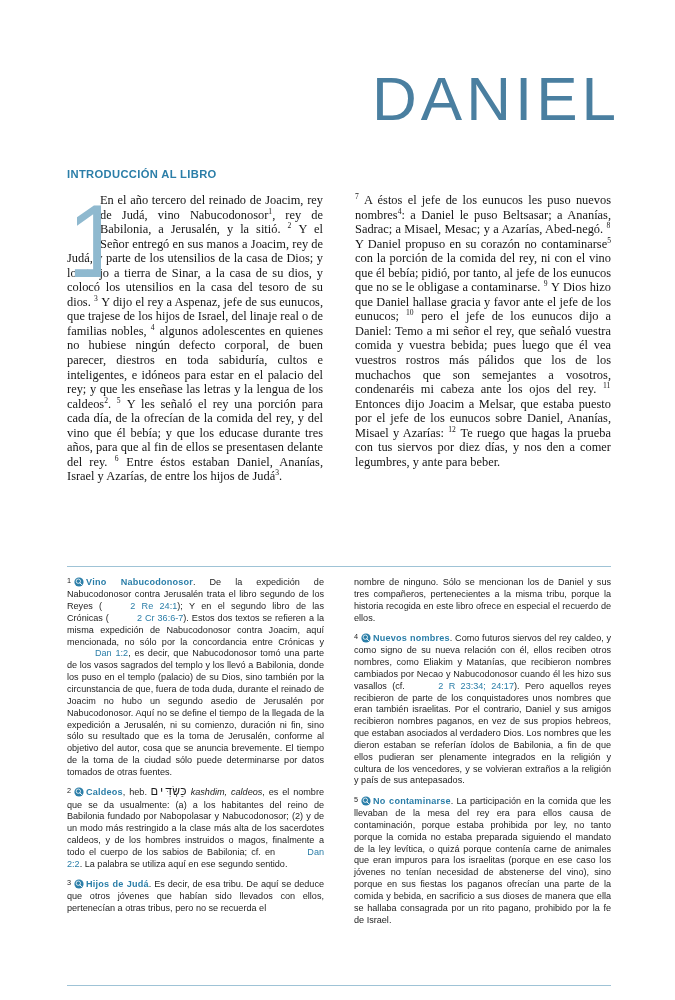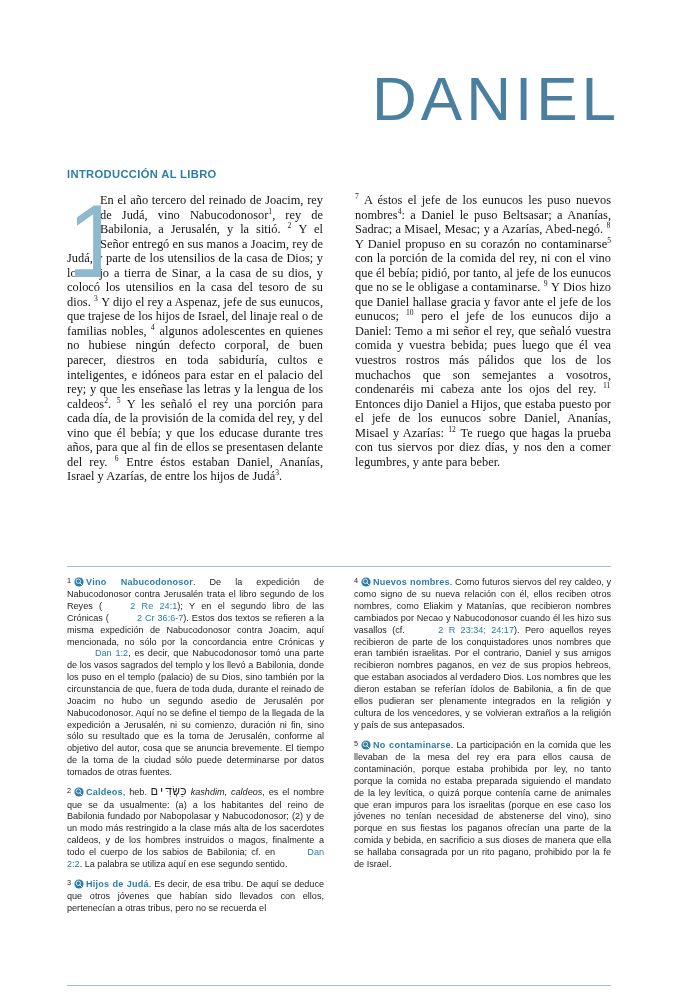--- a/index.html
+++ b/index.html
@@ -182,30 +182,30 @@
 
   <div class="scripture">
 
     <div class="col col-left">
       <div class="dropcap">1</div>
       <div class="shape-float"></div>
       <span>En el año tercero del reinado de Joacim, rey de Judá, vino Nabucodonosor</span><span class="fnref">1</span><span>, rey de Babilonia, a Jerusalén, y la sitió.</span>
       <span class="v">2</span><span> Y el Señor entregó en sus manos a Joacim, rey de Judá, y parte de los utensilios de la casa de Dios; y los trajo a tierra de Sinar, a la casa de su dios, y colocó los utensilios en la casa del tesoro de su dios.</span>
       <span class="v">3</span><span> Y dijo el rey a Aspenaz, jefe de sus eunucos, que trajese de los hijos de Israel, del linaje real o de familias nobles,</span>
       <span class="v">4</span><span> algunos adolescentes en quienes no hubiese ningún defecto corporal, de buen parecer, diestros en toda sabiduría, cultos e inteligentes, e idóneos para estar en el palacio del rey; y que les enseñase las letras y la lengua de los caldeos</span><span class="fnref">2</span><span>.</span>
-      <span class="v">5</span><span> Y les señaló el rey una porción para cada día, de la provisión de la comida del rey, y del vino que él bebía; y que los educase durante tres años, para que al fin de ellos se presentasen delante del rey.</span>
+      <span class="v">5</span><span> Y les señaló el rey una porción para cada día, de la ofrecían de la comida del rey, y del vino que él bebía; y que los educase durante tres años, para que al fin de ellos se presentasen delante del rey.</span>
       <span class="v">6</span><span> Entre éstos estaban Daniel, Ananías, Israel y Azarías, de entre los hijos de Judá</span><span class="fnref">3</span><span>.</span>
     </div>
 
     <div class="col col-right">
       <span class="v">7</span><span> A éstos el jefe de los eunucos les puso nuevos nombres</span><span class="fnref">4</span><span>: a Daniel le puso Beltsasar; a Ananías, Sadrac; a Misael, Mesac; y a Azarías, Abed-negó.</span>
       <span class="v">8</span><span> Y Daniel propuso en su corazón no contaminarse</span><span class="fnref">5</span><span> con la porción de la comida del rey, ni con el vino que él bebía; pidió, por tanto, al jefe de los eunucos que no se le obligase a contaminarse.</span>
       <span class="v">9</span><span> Y Dios hizo que Daniel hallase gracia y favor ante el jefe de los eunucos;</span>
       <span class="v">10</span><span> pero el jefe de los eunucos dijo a Daniel: Temo a mi señor el rey, que señaló vuestra comida y vuestra bebida; pues luego que él vea vuestros rostros más pálidos que los de los muchachos que son semejantes a vosotros, condenaréis mi cabeza ante los ojos del rey.</span>
-      <span class="v">11</span><span> Entonces dijo Daniel a Hijos, que estaba puesto por el jefe de los eunucos sobre Daniel, Ananías, Misael y Azarías:</span>
+      <span class="v">11</span><span> Entonces dijo Joacim a Melsar, que estaba puesto por el jefe de los eunucos sobre Daniel, Ananías, Misael y Azarías:</span>
       <span class="v">12</span><span> Te ruego que hagas la prueba con tus siervos por diez días, y nos den a comer legumbres, y ante para beber.</span>
     </div>
 
   </div>
 
   <div class="rule rule-top"></div>
 
   <div class="notes">
 
     <div class="ncol ncol-left">
@@ -231,20 +231,21 @@
               <circle cx="10" cy="10" r="9.2" fill="#2b7ea8"></circle>
               <circle cx="8.7" cy="8.4" r="4.4" fill="none" stroke="#ffffff" stroke-width="1.6"></circle>
               <line x1="11.9" y1="11.7" x2="15.2" y2="15.2" stroke="#ffffff" stroke-width="2" stroke-linecap="round"></line>
             </svg></span><span class="lemma">Hijos de Judá</span><span>. Es decir, de esa tribu. De aquí se deduce que otros jóvenes que habían sido llevados con ellos, pertenecían a otras tribus, pero no se recuerda el</span>
       </div>
 
     </div>
 
     <div class="ncol ncol-right">
 
+      <div class="note-cont">nombre de ninguno. Sólo se mencionan los de Daniel y sus tres compañeros, pertenecientes a la misma tribu, porque la historia recogida en este libro ofrece en especial el recuerdo de ellos.</div>
 
       <div class="note">
         <span class="note-num">4</span><span class="mag-icon"><svg viewBox="0 0 20 20" width="10" height="10">
               <circle cx="10" cy="10" r="9.2" fill="#2b7ea8"></circle>
               <circle cx="8.7" cy="8.4" r="4.4" fill="none" stroke="#ffffff" stroke-width="1.6"></circle>
               <line x1="11.9" y1="11.7" x2="15.2" y2="15.2" stroke="#ffffff" stroke-width="2" stroke-linecap="round"></line>
             </svg></span><span class="lemma">Nuevos nombres</span><span>. Como futuros siervos del rey caldeo, y como signo de su nueva relación con él, ellos reciben otros nombres, como Eliakim y Matanías, que recibieron nombres cambiados por Necao y Nabucodonosor cuando él les hizo sus vasallos (cf. </span><span class="ref">2 R 23:34; 24:17</span><span>). Pero aquellos reyes recibieron de parte de los conquistadores unos nombres que eran también israelitas. Por el contrario, Daniel y sus amigos recibieron nombres paganos, en vez de sus propios hebreos, que estaban asociados al verdadero Dios. Los nombres que les dieron estaban se referían ídolos de Babilonia, a fin de que ellos pudieran ser plenamente integrados en la religión y cultura de los vencedores, y se volvieran extraños a la religión y país de sus antepasados.</span>
       </div>
 
       <div class="note">

